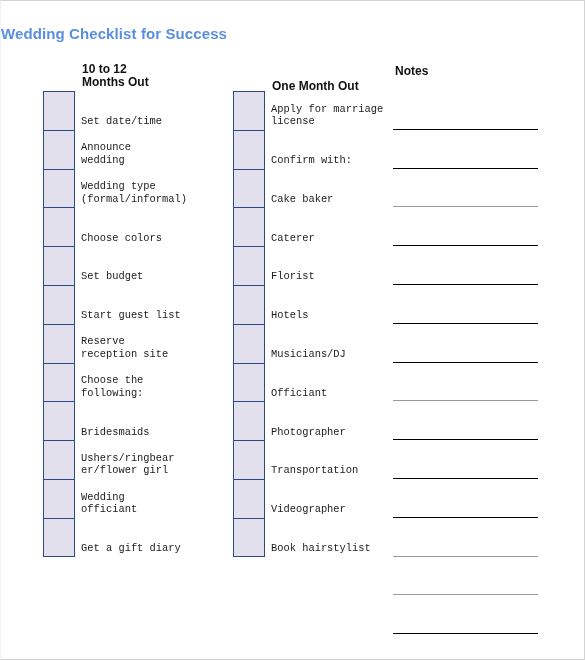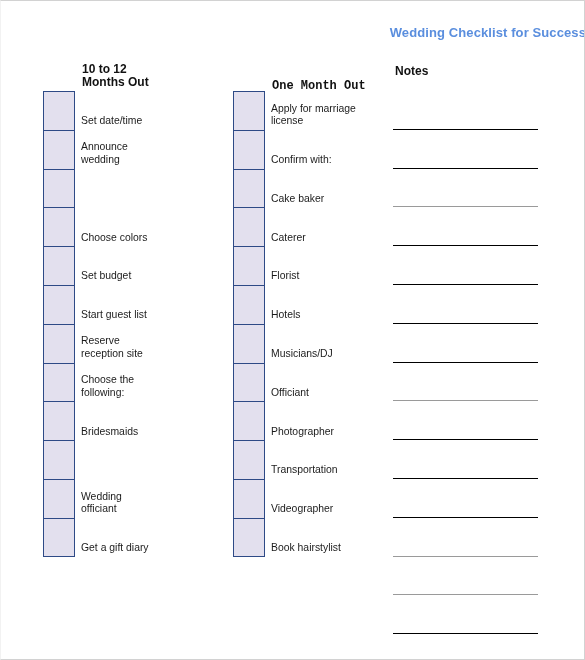--- a/index.html
+++ b/index.html
@@ -22,45 +22,46 @@
     border-left: 1px solid #f2f2f2;
     overflow: hidden;
   }
 
   
   #title {
     position: absolute;
     left: 0;
     top: 24px;
     width: 585px;
-    text-align: right;
-    font-size: 13px;
+    text-align: left;
+    font-size: 15px;
     font-weight: bold;
     color: #5a8ede;
     letter-spacing: 0.1px;
   }
 
   
   .col-head {
     position: absolute;
     font-size: 12px;
     font-weight: bold;
     color: #111111;
     line-height: 13px;
     white-space: pre-line;
   }
   #head-left  { left: 81px;  top: 62px; }
-  #head-right { left: 271px; top: 79px; font-family: Liberation Mono, monospace; }
+  #head-right { left: 271px; top: 79px; }
   #head-notes { left: 394px; top: 64px; }
 
   
   .checklist {
     position: absolute;
     top: 90px;
     width: 155px;
+    font-family: Liberation Mono, monospace;
   }
   #col-left  { left: 42px; }
   #col-right { left: 232px; }
 
   .row {
     position: relative;
     height: 38.8px;
     display: flex;
     align-items: flex-end;
   }
@@ -131,20 +132,22 @@
         <div class="box"></div>
         <div class="label">Set date/time</div>
       </div>
       <div class="row">
         <div class="box"></div>
         <div class="label">Announce
 wedding</div>
       </div>
       <div class="row">
         <div class="box"></div>
+        <div class="label">Wedding type
+(formal/informal)</div>
       </div>
       <div class="row">
         <div class="box"></div>
         <div class="label">Choose colors</div>
       </div>
       <div class="row">
         <div class="box"></div>
         <div class="label">Set budget</div>
       </div>
       <div class="row">
@@ -160,20 +163,22 @@
         <div class="box"></div>
         <div class="label">Choose the
 following:</div>
       </div>
       <div class="row">
         <div class="box"></div>
         <div class="label">Bridesmaids</div>
       </div>
       <div class="row">
         <div class="box"></div>
+        <div class="label">Ushers/ringbear
+er/flower girl</div>
       </div>
       <div class="row">
         <div class="box"></div>
         <div class="label">Wedding
 officiant</div>
       </div>
       <div class="row">
         <div class="box"></div>
         <div class="label">Get a gift diary</div>
       </div>

